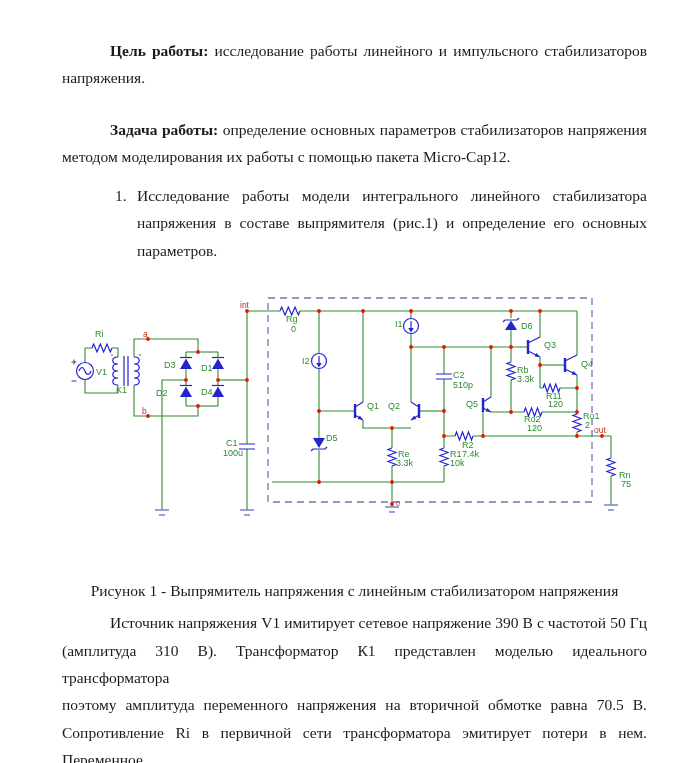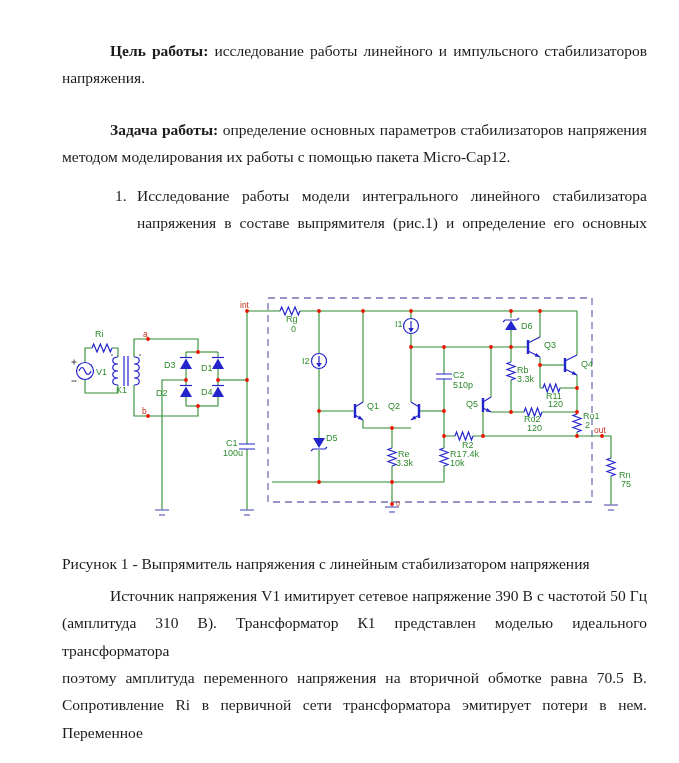--- a/index.html
+++ b/index.html
@@ -16,21 +16,21 @@
   .line{line-height:27.3px;white-space:normal;}
   .jl{text-align:justify;text-align-last:justify;}
   .jn{text-align:justify;}
   .ind{text-indent:48px;}
   .lead{font-weight:bold;}
   .block{margin:0;}
   .mt{margin-top:24px;}
   .list{position:relative;padding-left:75px;margin-top:12px;}
   .list-num{position:absolute;left:53px;top:0;line-height:27.3px;}
   .fig-spacer{height:313px;}
-  .caption{line-height:27.3px;}
+  .caption{text-align:center;line-height:27.3px;}
   .p3{margin-top:5px;}
   svg.schematic{
     position:absolute;left:0;top:0;width:679px;height:763px;
     pointer-events:none;
   }
   .w{stroke:var(--wire);stroke-width:1.1;fill:none;}
   .sym{stroke:var(--sym);stroke-width:1.2;fill:none;}
   .symb{stroke:var(--sym);stroke-width:2.4;fill:none;}
   .symf{fill:var(--sym);stroke:none;}
   .gnd{stroke:var(--gnd);stroke-width:1.4;fill:none;}
@@ -51,20 +51,21 @@
 
 <div class="block mt">
   <div class="line jl ind"><span class="lead">Задача работы:</span><span> определение основных параметров стабилизаторов напряжения</span></div>
   <div class="line jn">методом моделирования их работы с помощью пакета Micro-Cap12.</div>
 </div>
 
 <div class="list">
   <span class="list-num">1.</span>
   <div class="line jl">Исследование работы модели интегрального линейного стабилизатора</div>
   <div class="line jl">напряжения в составе выпрямителя (рис.1) и определение его основных</div>
+  <div class="line jn">параметров.</div>
 </div>
 
 <div class="fig-spacer"></div>
 
 <div class="line caption">Рисунок 1 - Выпрямитель напряжения с линейным стабилизатором напряжения</div>
 
 <div class="block p3">
   <div class="line jl ind">Источник напряжения V1 имитирует сетевое напряжение 390 В с частотой 50 Гц</div>
   <div class="line jl">(амплитуда 310 В). Трансформатор К1 представлен моделью идеального трансформатора</div>
   <div class="line jl">поэтому амплитуда переменного напряжения на вторичной обмотке равна 70.5 В.</div>

